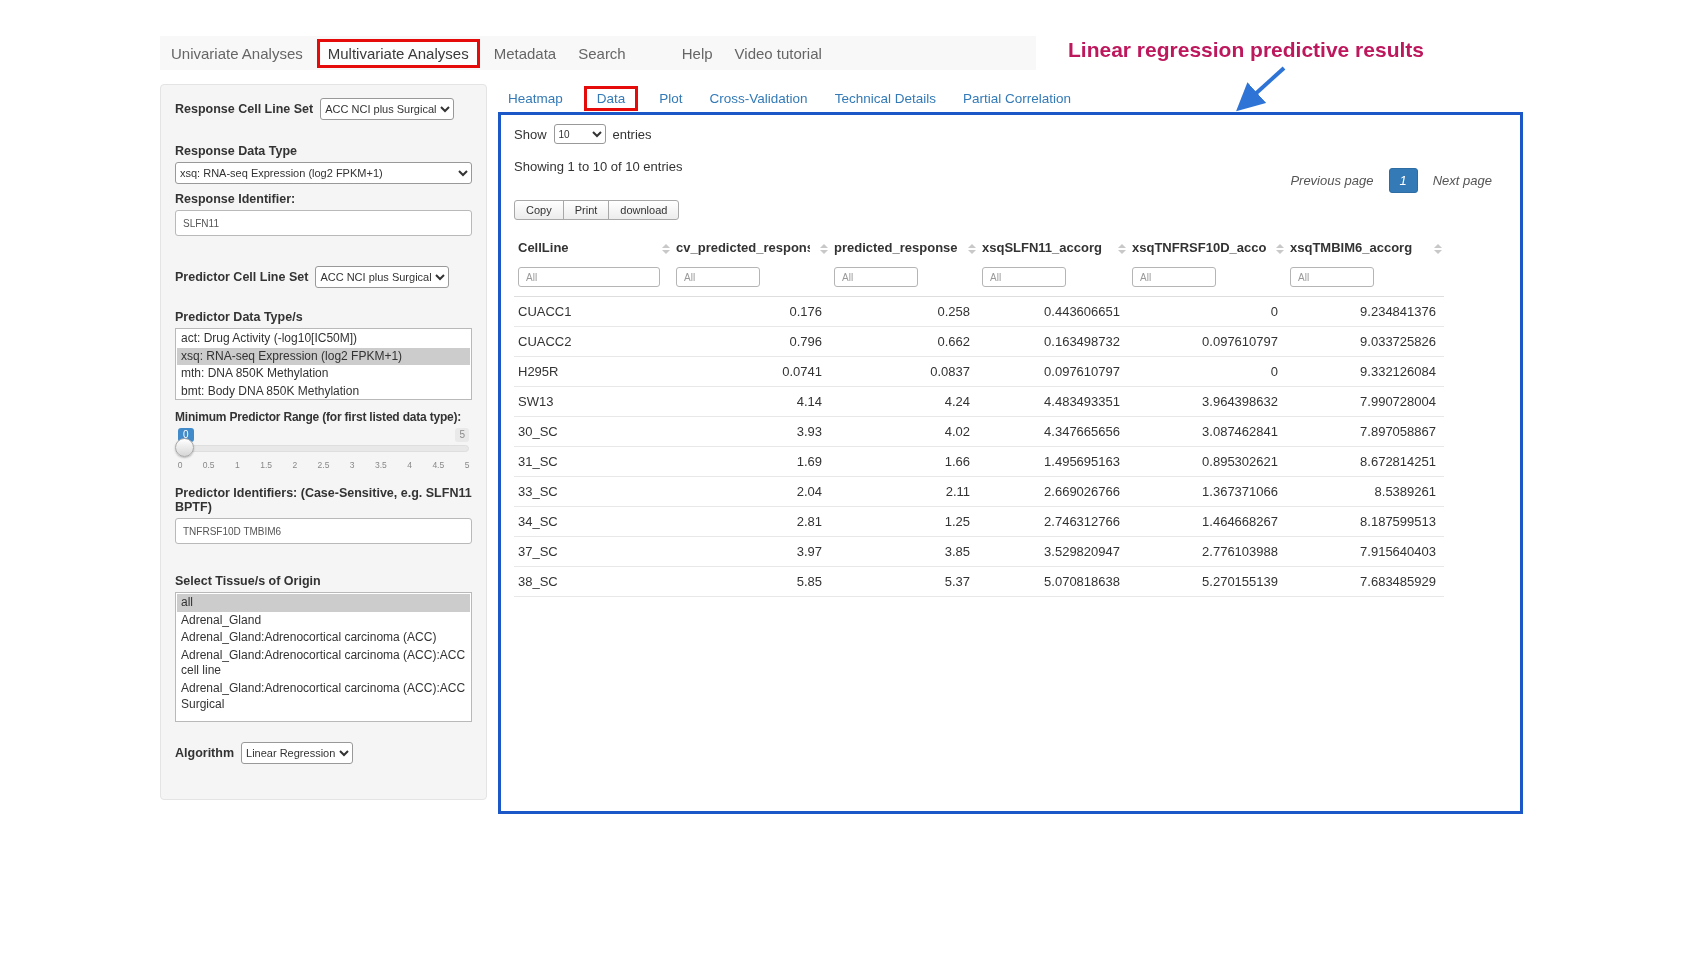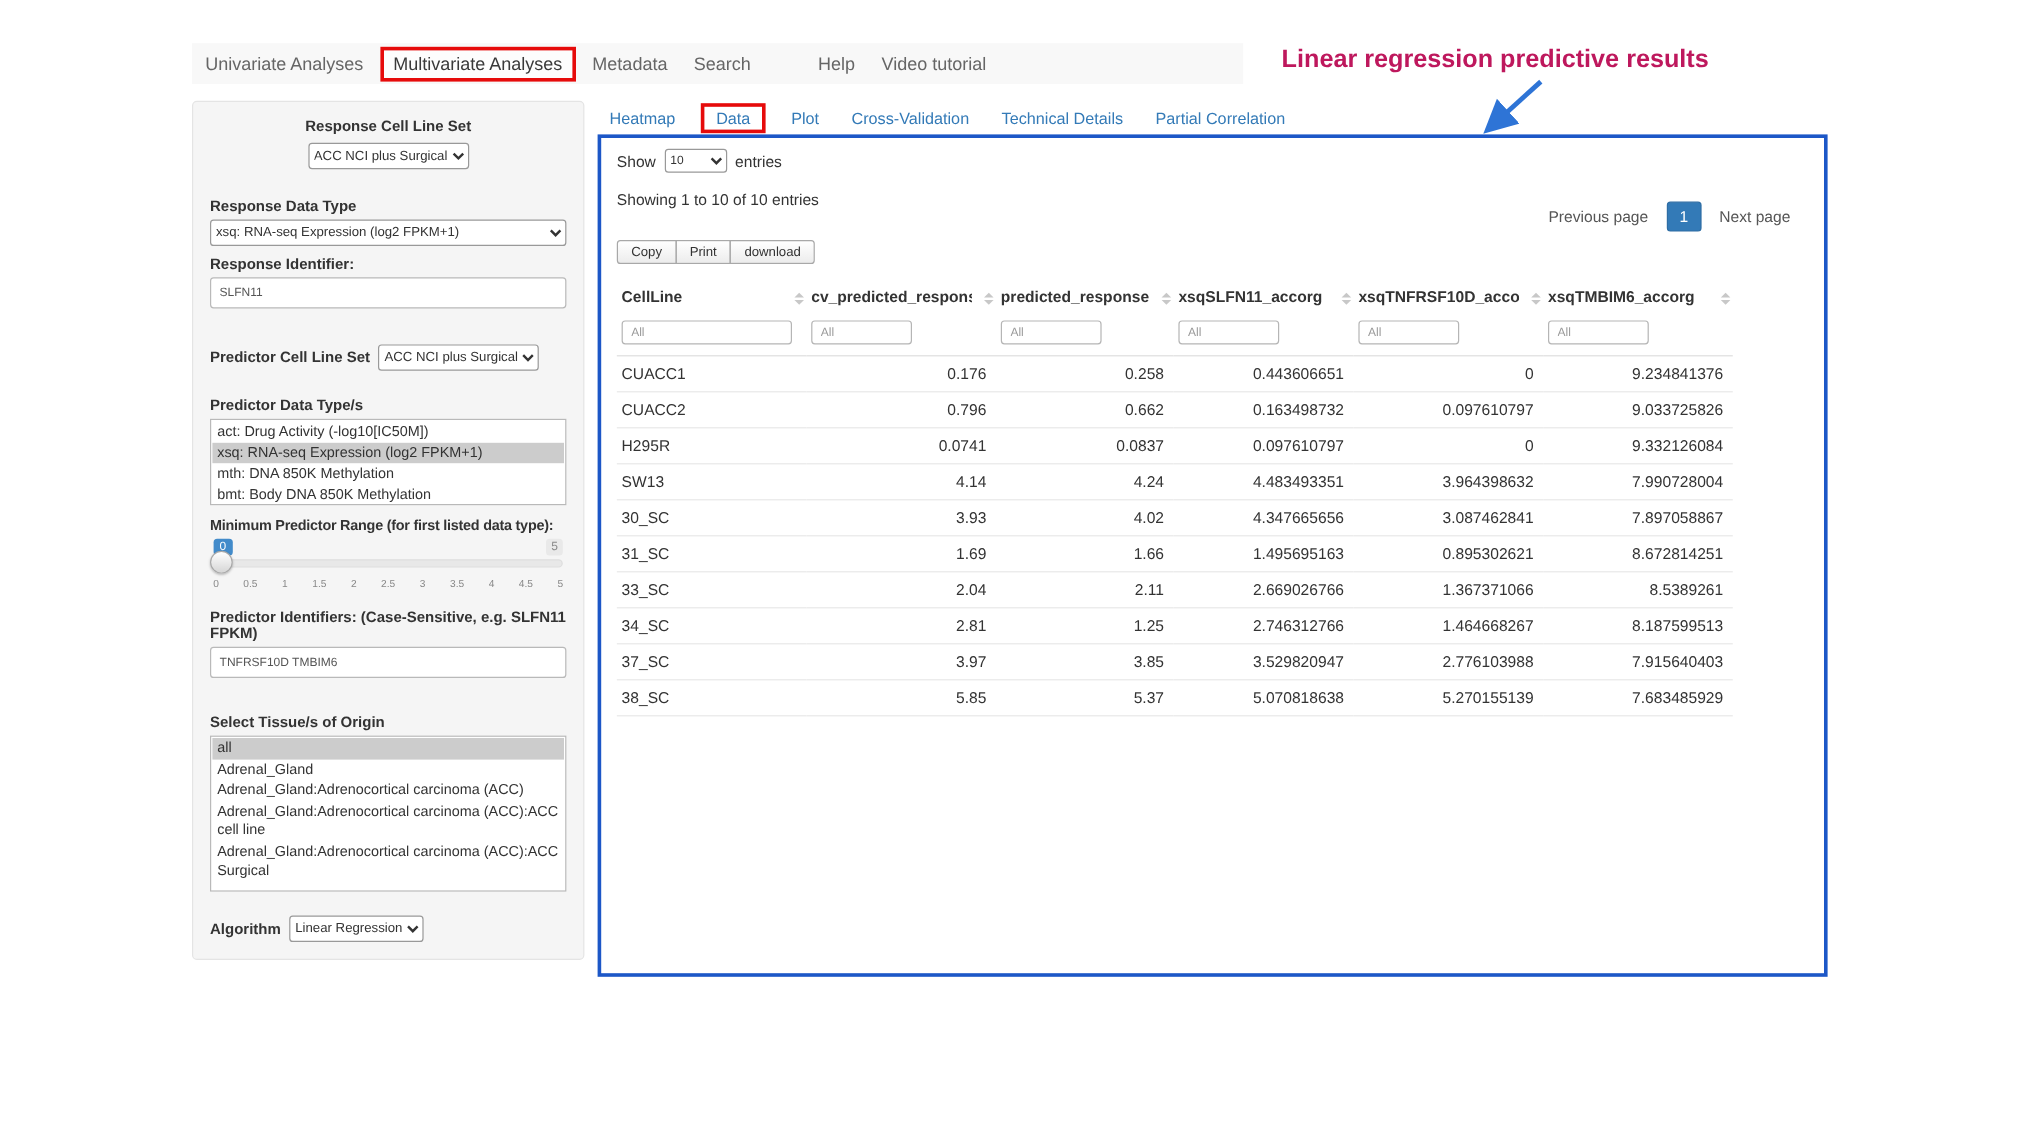--- a/index.html
+++ b/index.html
@@ -22,21 +22,21 @@
   .annotation-arrow{position:absolute;left:1212px;top:60px;}
   
   .sidebar{
     position:absolute;left:160px;top:84px;width:327px;height:716px;
     background:#f5f5f5;border:1px solid #e4e4e4;border-radius:4px;
     padding:13px 14px;box-sizing:border-box;font-size:12.5px;color:#333;
   }
   .sb-label{font-weight:bold;font-size:12.5px;margin:0 0 4px;}
   .sb-label.nowrap{white-space:nowrap;font-size:12px;letter-spacing:-0.2px;}
   .inline-row{display:flex;align-items:center;gap:7px;}
-  .row1{margin-bottom:24px;flex-direction:column;}
+  .row1{margin-bottom:24px;}
   select{
     font-size:11px;height:22px;border:1px solid #999;border-radius:3px;background:#fff;color:#333;
   }
   .full-select{width:100%;margin-bottom:8px;}
   .text-input{
     width:100%;height:22px;border:1px solid #b9b9b9;border-radius:3px;font-size:10px;
     padding:12px 7px;box-sizing:border-box;color:#555;background:#fff;
   }
   .mb30{margin-bottom:30px;}
   .mb22{margin-bottom:22px;}
@@ -71,21 +71,21 @@
   .tab-item{cursor:pointer;white-space:nowrap;}
   .tab-item.red-boxed{border:3px solid #e60b0b;padding:2px 10px;margin:0 -6px;}
   
   .data-panel{
     position:absolute;left:498px;top:112px;width:1025px;height:702px;
     border:3px solid #1c57c7;background:#fff;box-sizing:border-box;padding:9px 13px;
   }
   .show-row{display:flex;align-items:center;gap:7px;font-size:13px;}
   .entries-select{font-size:10px;height:20px;width:52px;}
   .showing-text{margin-top:15px;font-size:13px;}
-  .pagination{position:absolute;top:53px;right:18px;display:flex;align-items:center;font-size:13px;color:#555;}
+  .pagination{position:absolute;top:53px;right:18px;display:flex;align-items:center;font-size:13px;color:#555;font-style:italic;}
   .page-btn{padding:5px 10px;cursor:pointer;white-space:nowrap;}
   .page-current{
     background:#337ab7;border:1px solid #2e6da4;color:#fff;border-radius:3px;
     padding:4px 10px;margin:0 5px;cursor:pointer;
   }
   .export-row{margin-top:26px;display:flex;}
   .export-btn{
     font-size:11px;padding:3px 11px;border:1px solid #a8a8a8;background:linear-gradient(#ffffff,#ececec);
     color:#333;cursor:pointer;margin-left:-1px;font-family:inherit;
   }
@@ -177,21 +177,21 @@
         <span class="irs-tick" style="left: 40%;">2</span>
         <span class="irs-tick" style="left: 50%;">2.5</span>
         <span class="irs-tick" style="left: 60%;">3</span>
         <span class="irs-tick" style="left: 70%;">3.5</span>
         <span class="irs-tick" style="left: 80%;">4</span>
         <span class="irs-tick" style="left: 90%;">4.5</span>
         <span class="irs-tick" style="left: 100%;">5</span>
       </div>
   </div>
 
-  <div class="sb-label">Predictor Identifiers: (Case-Sensitive, e.g. SLFN11 FPKM)</div>
+  <div class="sb-label">Predictor Identifiers: (Case-Sensitive, e.g. SLFN11 BPTF)</div>
   <input class="text-input mb30" value="TNFRSF10D TMBIM6" style="">
 
   <div class="sb-label">Select Tissue/s of Origin</div>
 
   <div class="listbox tissue">
       <div class="listbox-item selected">all</div>
       <div class="listbox-item">Adrenal_Gland</div>
       <div class="listbox-item">Adrenal_Gland:Adrenocortical carcinoma (ACC)</div>
       <div class="listbox-item">Adrenal_Gland:Adrenocortical carcinoma (ACC):ACC cell line</div>
       <div class="listbox-item">Adrenal_Gland:Adrenocortical carcinoma (ACC):ACC Surgical</div>

